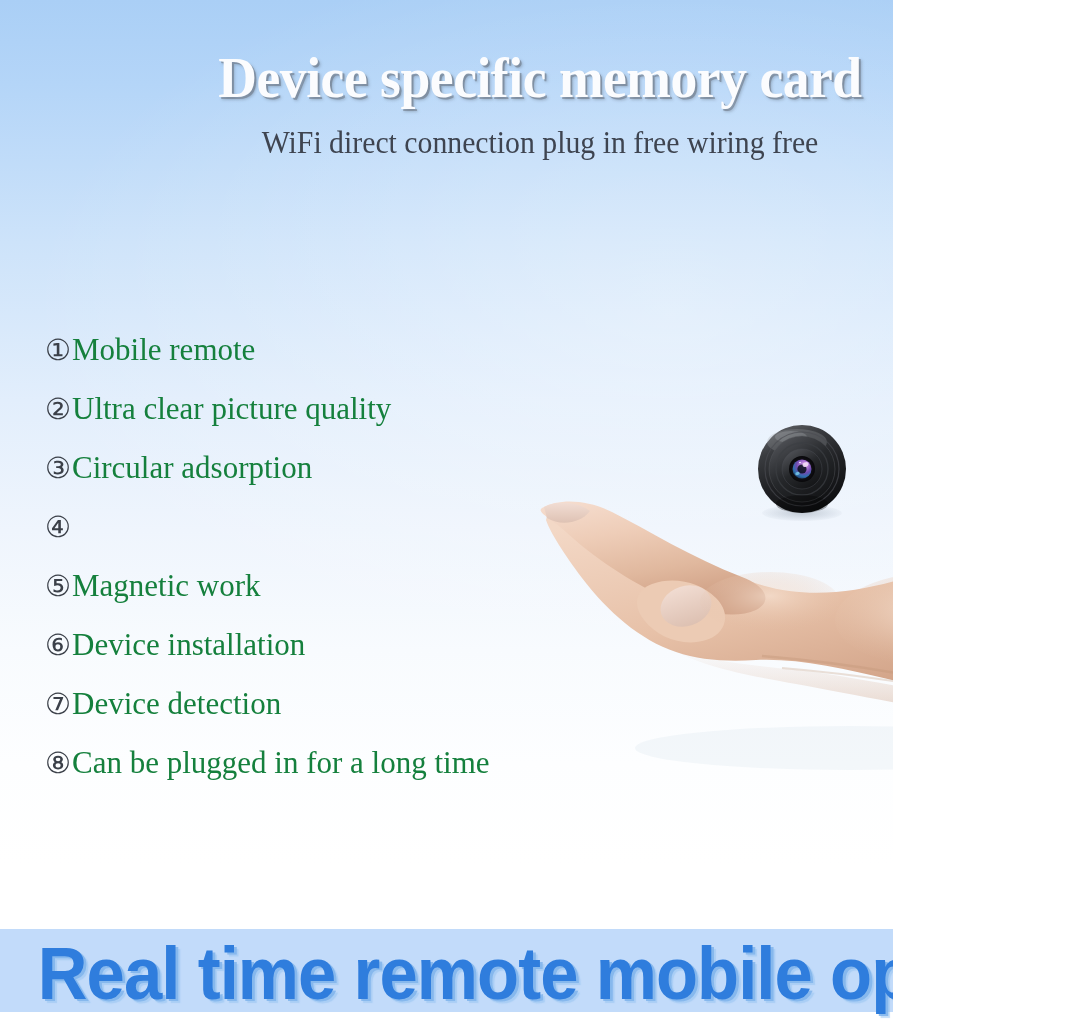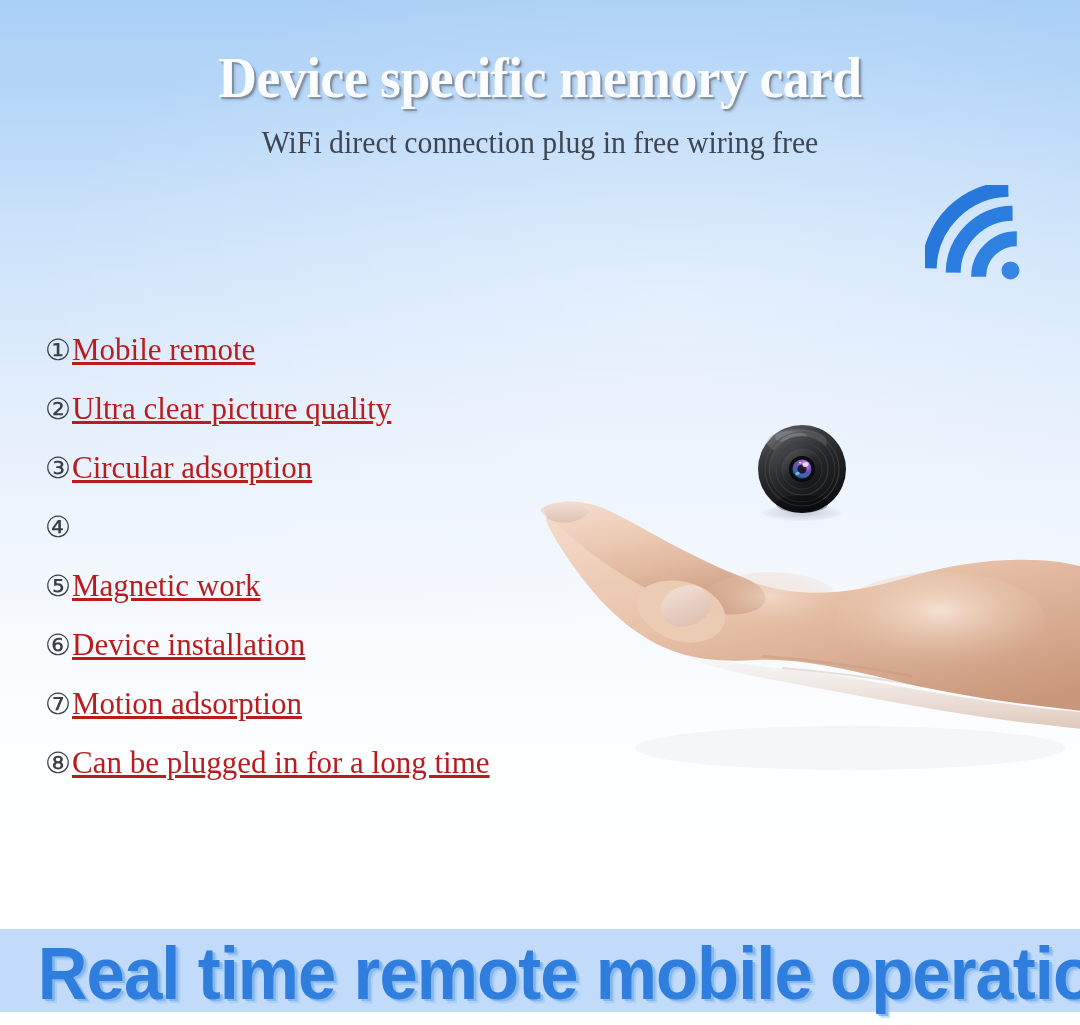--- a/index.html
+++ b/index.html
@@ -6,21 +6,21 @@
     margin: 0;
     padding: 0;
     background: #ffffff;
   }
   body {
     font-family: "Liberation Serif", "DejaVu Serif", serif;
   }
 
   #poster {
     position: relative;
-    width: 1080px;
+    width: 893px;
     height: 1025px;
     overflow: hidden;
     background: #ffffff;
   }
 
   
   #bg-gradient {
     position: absolute;
     left: 0; top: 0;
     width: 1080px;
@@ -109,22 +109,21 @@
     color: #3b4049;
     white-space: nowrap;
   }
   .feature-num {
     font-size: 29px;
     margin-right: 1px;
     color: #3b4049;
   }
   .feature-label {
     font-size: 31px;
-    color: #b91c1c;
-    text-decoration: underline;
+    color: #15803d;
   }
 
   
   #camera-device {
     position: absolute;
     left: 757px;
     top: 424px;
     width: 90px;
     height: 90px;
   }
@@ -218,21 +217,21 @@
     <div class="feature-item">
       <span class="feature-num">⑤</span>
       <span class="feature-label">Magnetic work</span>
     </div>
     <div class="feature-item">
       <span class="feature-num">⑥</span>
       <span class="feature-label">Device installation</span>
     </div>
     <div class="feature-item">
       <span class="feature-num">⑦</span>
-      <span class="feature-label">Motion adsorption</span>
+      <span class="feature-label">Device detection</span>
     </div>
     <div class="feature-item">
       <span class="feature-num">⑧</span>
       <span class="feature-label">Can be plugged in for a long time</span>
     </div>
   </div>
 
   <svg id="hand-photo" viewBox="0 0 570 300">
     <defs>
       <linearGradient id="skinTop" x1="0" y1="0" x2="0.35" y2="1">

